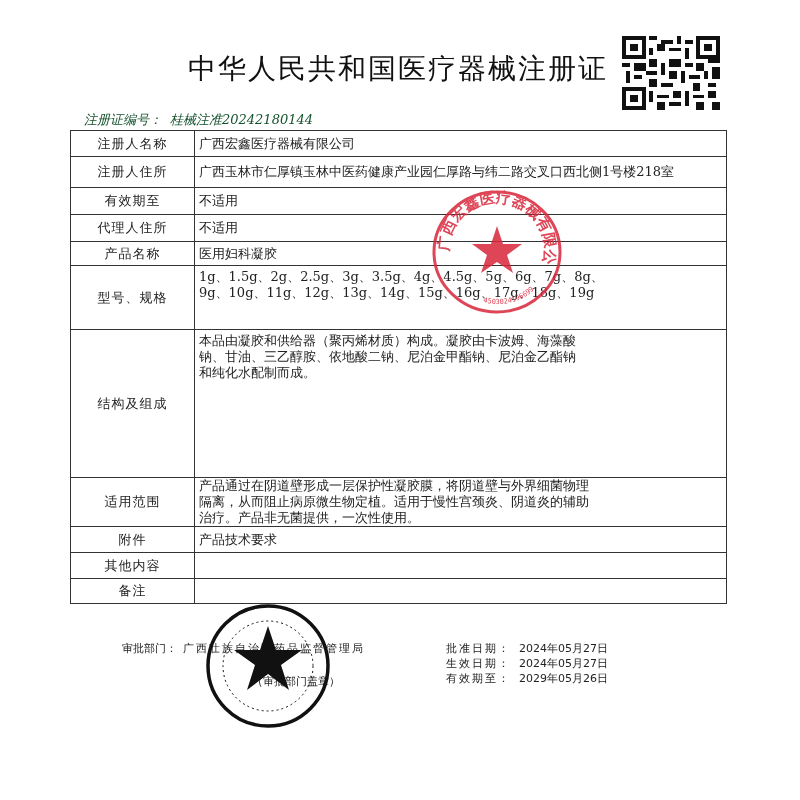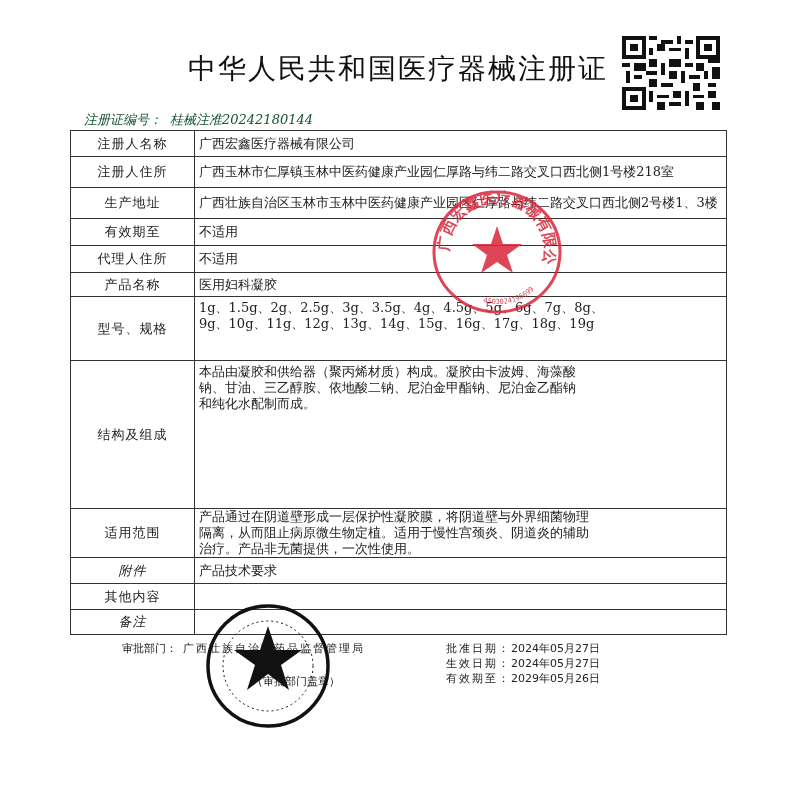--- a/index.html
+++ b/index.html
@@ -63,21 +63,21 @@
       text-align: center;
       font-family: "DejaVu Sans", "Liberation Sans", sans-serif;
       color: #222;
       letter-spacing: 1px;
     }
     table.cert td.value {
       text-align: left;
       color: #222;
     }
     table.cert td.value.top { vertical-align: top; padding-top: 3px; }
-    .spaced { letter-spacing: 14px; font-style: italic; }
+    .spaced { letter-spacing: 14px; }
     .seal-red {
       position: absolute;
       left: 430px;
       top: 188px;
       width: 134px;
       height: 128px;
       pointer-events: none;
       opacity: 0.85;
     }
     .seal-black {
@@ -107,21 +107,21 @@
     }
     .dates {
       position: absolute;
       left: 446px;
       top: 641px;
       font-size: 11px;
       line-height: 15px;
       font-family: "DejaVu Sans", "Liberation Sans", sans-serif;
       color: #222;
     }
-    .dates .row .k { letter-spacing: 2px; }
+    .dates .row .k { letter-spacing: 2px; margin-right: 8px; }
   </style>
 </head>
 <body>
 
 <div class="title">中华人民共和国医疗器械注册证</div>
 
 <svg class="qr" viewBox="0 0 25 19" shape-rendering="crispEdges">
   <rect x="0" y="0" width="25" height="19" fill="#fff"></rect>
   <g fill="#111">
     <rect x="0" y="0" width="6" height="1"></rect>
@@ -187,24 +187,20 @@
 <table class="cert">
   <tbody>
       <tr style="height:26px">
     <td class="label">注册人名称</td>
     <td class="value">广西宏鑫医疗器械有限公司</td>
   </tr>
   <tr style="height:31px">
     <td class="label">注册人住所</td>
     <td class="value">广西玉林市仁厚镇玉林中医药健康产业园仁厚路与纬二路交叉口西北侧1号楼218室</td>
   </tr>
-  <tr style="height:31px">
-    <td class="label">生产地址</td>
-    <td class="value">广西壮族自治区玉林市玉林中医药健康产业园区仁厚路与纬二路交叉口西北侧2号楼1、3楼</td>
-  </tr>
   <tr style="height:27px">
     <td class="label">有效期至</td>
     <td class="value">不适用</td>
   </tr>
   <tr style="height:27px">
     <td class="label">代理人住所</td>
     <td class="value">不适用</td>
   </tr>
   <tr style="height:24px">
     <td class="label">产品名称</td>

